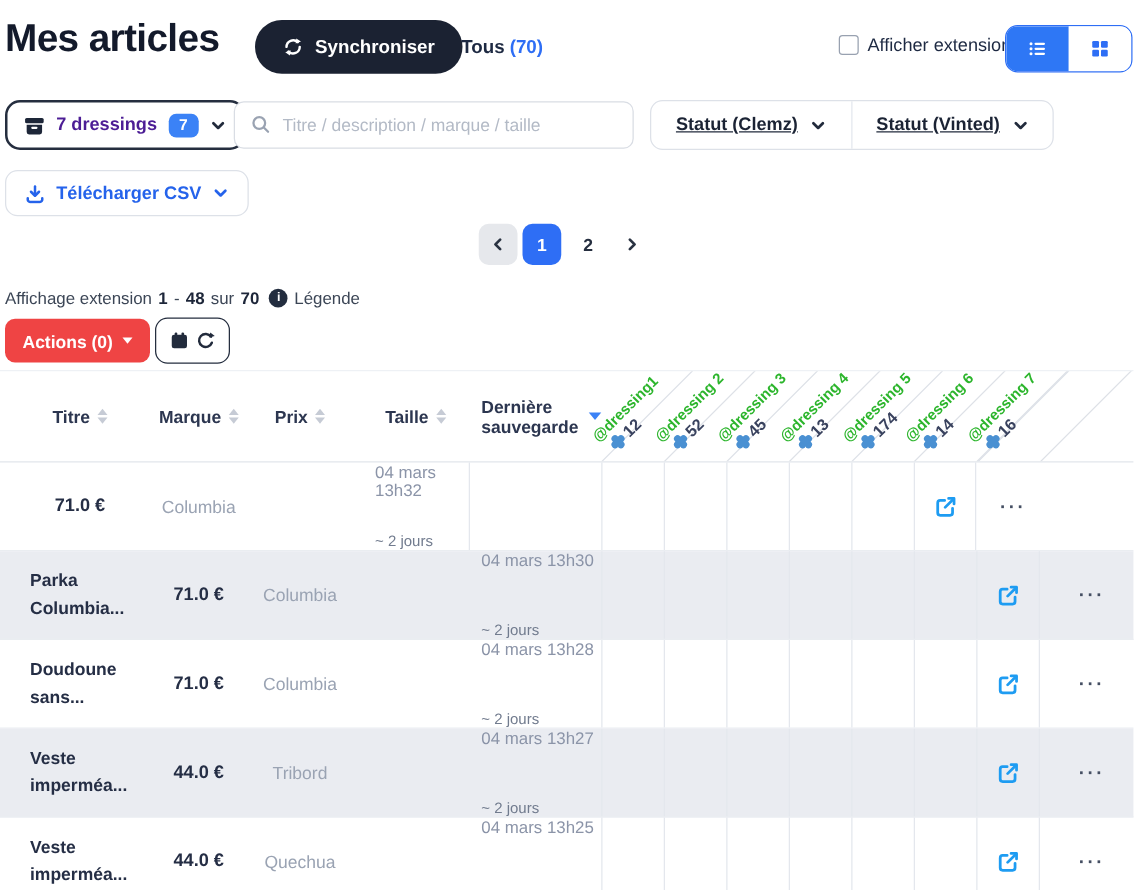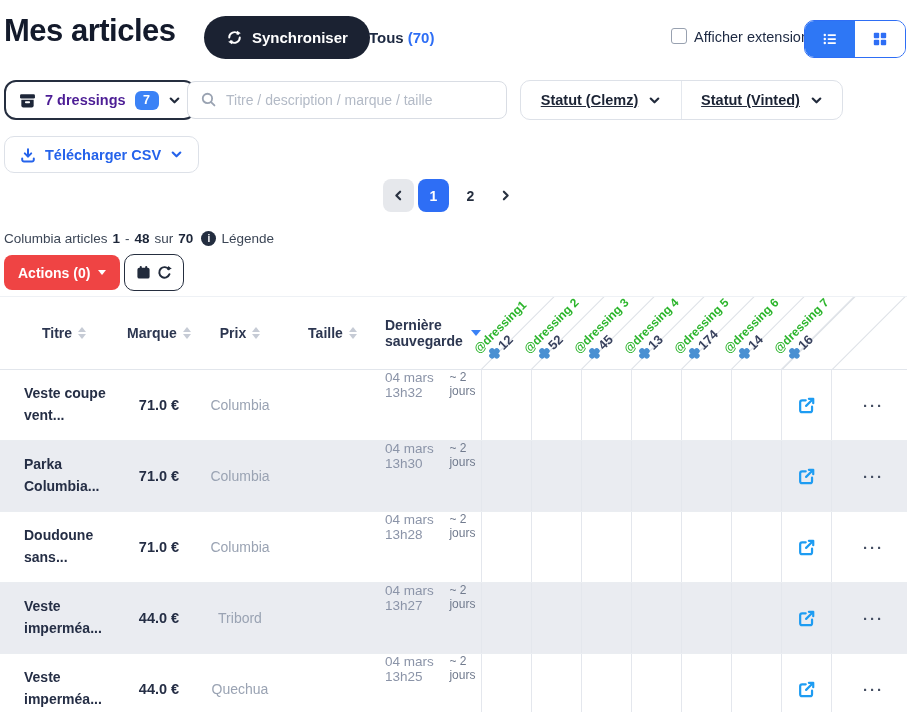--- a/index.html
+++ b/index.html
@@ -87,21 +87,21 @@
   .dline{display:flex;align-items:center;gap:2px;margin-left:5px;margin-top:1px;}
   .dcount{font-size:13px;font-weight:800;color:#39425e;line-height:1;}
 
   .row{height:71px;border-bottom:1px solid #eaedf1;}
   .row:nth-child(even){background:#eaecf1;}
   .cell{display:flex;align-items:center;}
   .c-title{padding-left:24px;font-size:14px;font-weight:700;color:#252e45;line-height:1.55;}
   .c-price{justify-content:center;font-size:14.5px;font-weight:800;color:#252e45;}
   .c-brand{justify-content:center;font-size:14px;color:#9aa3b3;}
   .c-size{justify-content:center;}
-  .c-date{align-items:flex-start;justify-content:space-between;padding-left:10px;gap:3px;}
+  .c-date{flex-direction:column;align-items:flex-start;justify-content:space-between;padding-left:10px;gap:3px;}
   .d1{font-size:13.5px;color:#8b94a8;}
   .d2{font-size:12px;color:#717b8e;}
   .c-dress{border-left:1px solid #e4e7ed;}
   .c-link{border-left:1px solid #e4e7ed;border-right:1px solid #e4e7ed;justify-content:center;cursor:pointer;}
   .c-more{justify-content:center;font-size:15px;font-weight:800;letter-spacing:2px;color:#454f63;cursor:pointer;padding-left:8px;}
 </style>
 </head>
 <body>
 
 <div id="page">
@@ -204,21 +204,21 @@
   </div>
   <div class="abs pg pg-1">1</div>
   <div class="abs pg pg-2">2</div>
   <div class="abs pg pg-next">
     <svg width="13" height="13" viewBox="0 0 12 12" fill="none" stroke="#2a3342" stroke-width="2" stroke-linecap="round" stroke-linejoin="round">
         <path d="M4.5 2.5L8 6l-3.5 3.5"></path>
       </svg>
   </div>
 
   <div class="abs summary">
-    <span>Columbia articles</span>
+    <span>Affichage extension</span>
     <b>1</b>
     <span>-</span>
     <b>48</b>
     <span>sur</span>
     <b>70</b>
     <span class="info-ic">i</span>
     <span>Légende</span>
   </div>
 
   <button class="abs actions-btn">
@@ -399,21 +399,20 @@
                   </svg>
         <span class="dcount">16</span>
       </span>
     </div>
   </div>
 </div>
       </div>
     </div>
     <div class="tbody">
   <div class="row grid">
-    <div class="cell c-title">Veste coupe vent...</div>
     <div class="cell c-price">71.0 €</div>
     <div class="cell c-brand">Columbia</div>
     <div class="cell c-size"></div>
     <div class="cell c-date">
       <span class="d1">04 mars 13h32</span>
       <span class="d2">~ 2 jours</span>
     </div>
     <div class="cell c-dress"></div>
     <div class="cell c-dress"></div>
     <div class="cell c-dress"></div>

